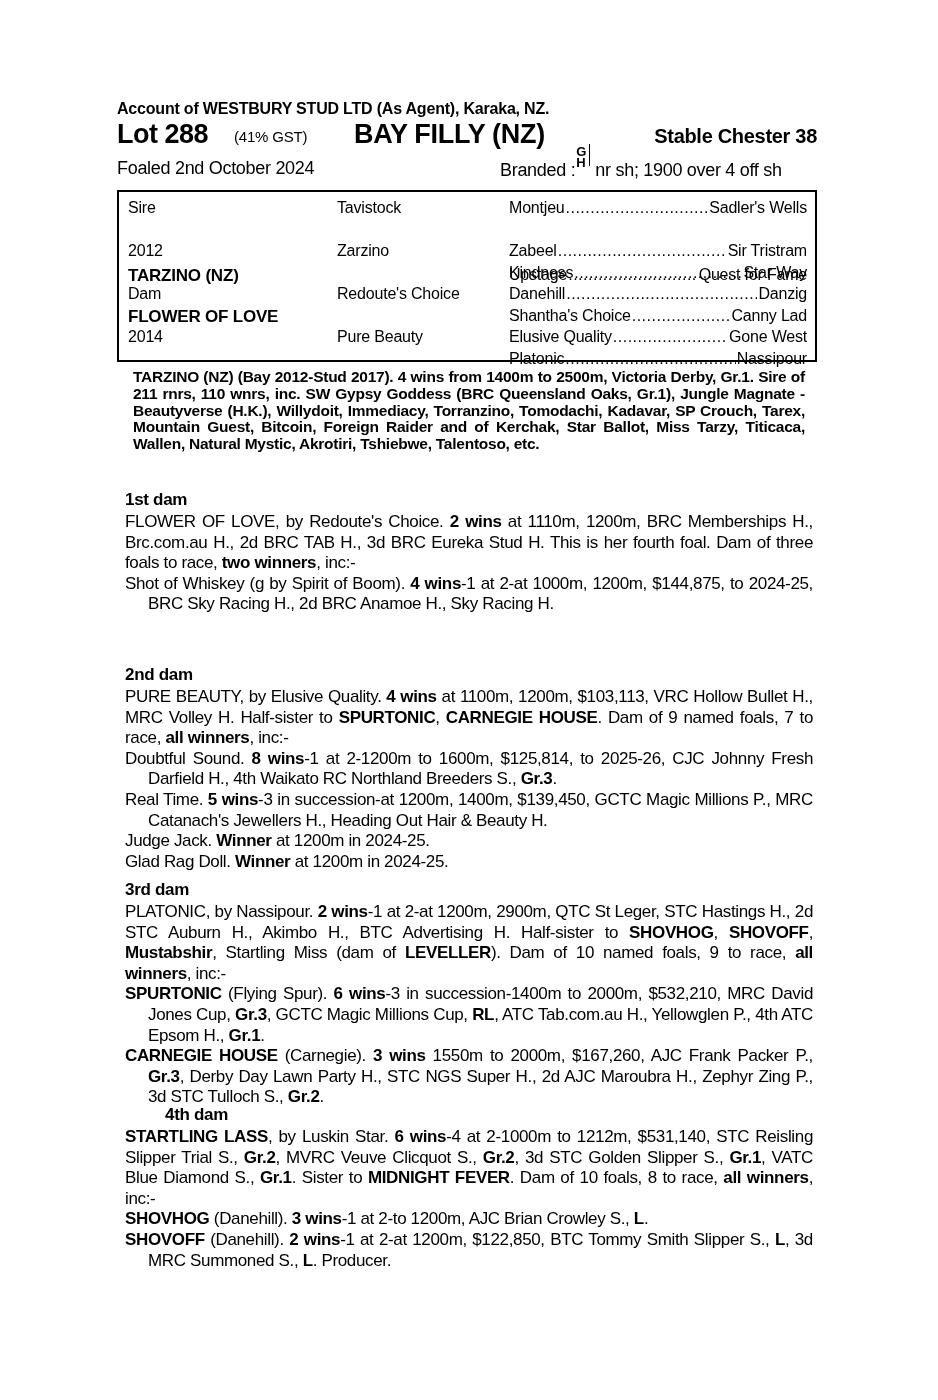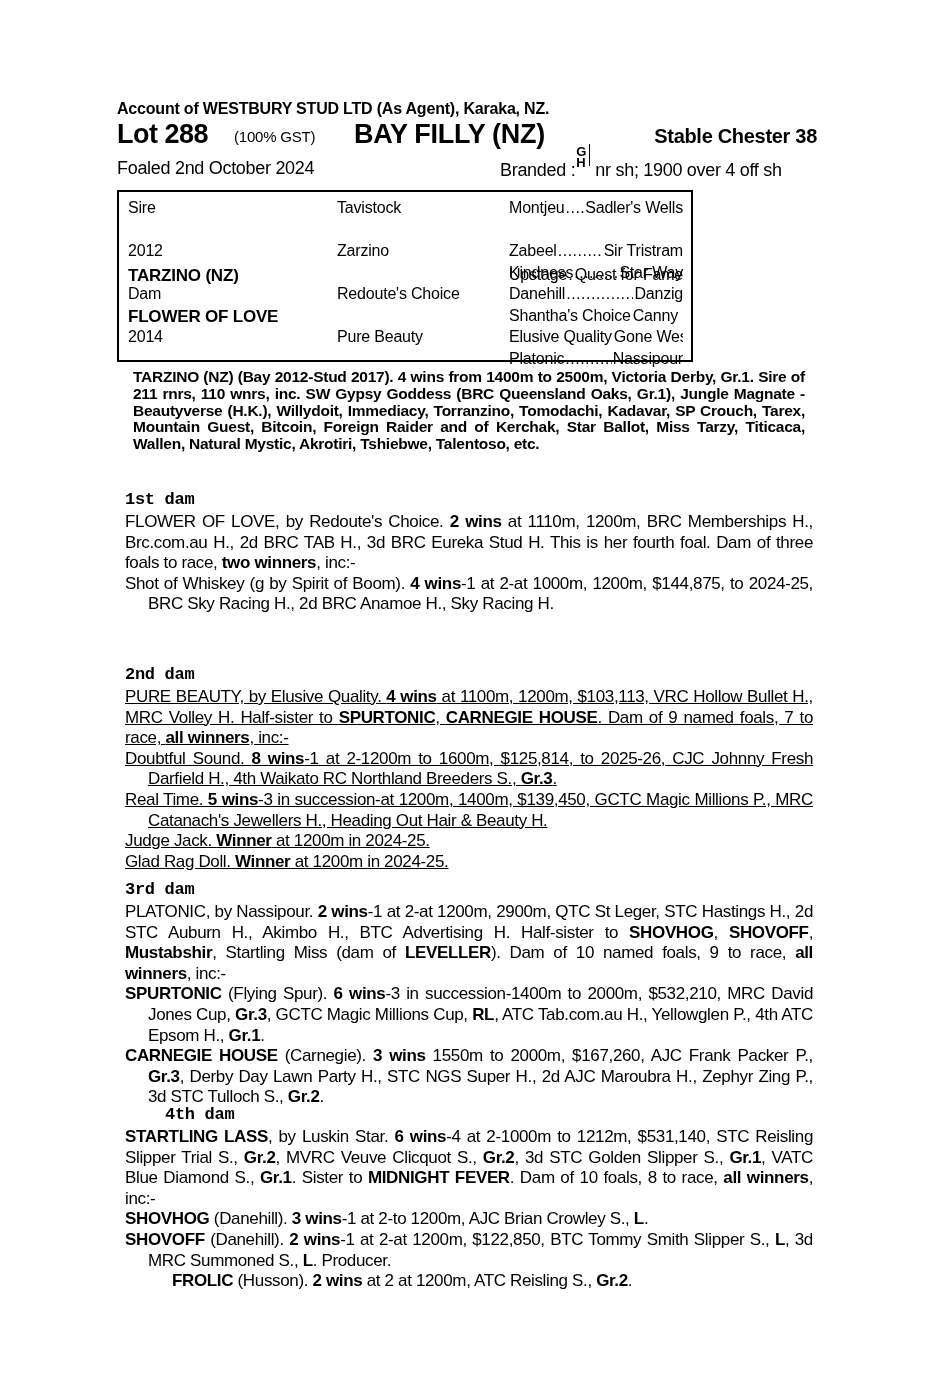--- a/index.html
+++ b/index.html
@@ -99,21 +99,21 @@
   .brand-mark .b-bot { position: absolute; left: 1px; top: -1px; }
   .brand-mark .b-bar {
     position: absolute; left: 14px; top: -14px;
     width: 1px; height: 22px; background: #000;
   }
 
   
   .ped-table {
     position: absolute;
     left: 117px; top: 190px;
-    width: 576px;
+    width: 700px;
     height: 172px;
     border: 2px solid #000;
     box-sizing: border-box;
   }
   .ped-row {
     position: absolute;
     left: 0;
     width: 100%;
     height: 21.5px;
   }
@@ -166,21 +166,20 @@
     letter-spacing: -0.25px;
   }
 
   
   .dam-head {
     position: absolute;
     left: 125px;
     font-size: 17px;
     font-weight: bold;
     letter-spacing: -0.3px;
-    font-family: Liberation Mono, monospace;
   }
   .blk {
     position: absolute;
     left: 125px;
     width: 688px;
     font-size: 17px;
     line-height: 20.6px;
     letter-spacing: -0.35px;
   }
   .p {
@@ -196,21 +195,21 @@
 </style>
 </head>
 <body>
 
 <div class="page">
 
   <div class="account-line">Account of WESTBURY STUD LTD (As Agent), Karaka, NZ.</div>
 
   <div class="title-row">
     <span class="lot-no">Lot 288</span>
-    <span class="gst">(100% GST)</span>
+    <span class="gst">(41% GST)</span>
     <span class="color-sex">BAY FILLY (NZ)</span>
     <span class="stable">Stable Chester 38</span>
   </div>
 
   <div class="foaled-row">
     <span class="foaled">Foaled 2nd October 2024</span>
     <span class="branded-wrap"><span>Branded :</span><span class="brand-mark"><span class="b-top">G</span><span class="b-bot">H</span><span class="b-bar"></span></span><span>nr sh; 1900 over 4 off sh</span></span>
   </div>
 
   <div class="ped-table" id="ped-table">
@@ -290,35 +289,34 @@
 
   <div class="sire-blurb">TARZINO (NZ) (Bay 2012-Stud 2017). 4 wins from 1400m to 2500m, Victoria Derby, Gr.1. Sire of 211 rnrs, 110 wnrs, inc. SW Gypsy Goddess (BRC Queensland Oaks, Gr.1), Jungle Magnate - Beautyverse (H.K.), Willydoit, Immediacy, Torranzino, Tomodachi, Kadavar, SP Crouch, Tarex, Mountain Guest, Bitcoin, Foreign Raider and of Kerchak, Star Ballot, Miss Tarzy, Titicaca, Wallen, Natural Mystic, Akrotiri, Tshiebwe, Talentoso, etc.</div>
 
   <div id="dams-root">
       <div class="dam-head" style="top: 490px;">1st dam</div>
       <div class="blk" style="top: 512px;">
         <div class="p ind0"><span>FLOWER OF LOVE, by Redoute's Choice. </span><b>2 wins</b><span> at 1110m, 1200m, BRC Memberships H., Brc.com.au H., 2d BRC TAB H., 3d BRC Eureka Stud H. This is her fourth foal. Dam of three foals to race, </span><b>two winners</b><span>, inc:-</span></div>
         <div class="p i1"><span>Shot of Whiskey (g by Spirit of Boom). </span><b>4 wins</b><span>-1 at 2-at 1000m, 1200m, $144,875, to 2024-25, BRC Sky Racing H., 2d BRC Anamoe H., Sky Racing H.</span></div>
       </div>
       <div class="dam-head" style="top: 665px;">2nd dam</div>
-      <div class="blk" style="top: 687px; text-decoration: underline;">
+      <div class="blk" style="top: 687px;">
         <div class="p ind0"><span>PURE BEAUTY, by Elusive Quality. </span><b>4 wins</b><span> at 1100m, 1200m, $103,113, VRC Hollow Bullet H., MRC Volley H. Half-sister to </span><b>SPURTONIC</b><span>, </span><b>CARNEGIE HOUSE</b><span>. Dam of 9 named foals, 7 to race, </span><b>all winners</b><span>, inc:-</span></div>
         <div class="p i1"><span>Doubtful Sound. </span><b>8 wins</b><span>-1 at 2-1200m to 1600m, $125,814, to 2025-26, CJC Johnny Fresh Darfield H., 4th Waikato RC Northland Breeders S., </span><b>Gr.3</b><span>.</span></div>
         <div class="p i1"><span>Real Time. </span><b>5 wins</b><span>-3 in succession-at 1200m, 1400m, $139,450, GCTC Magic Millions P., MRC Catanach's Jewellers H., Heading Out Hair &amp; Beauty H.</span></div>
         <div class="p i1"><span>Judge Jack. </span><b>Winner</b><span> at 1200m in 2024-25.</span></div>
         <div class="p i1"><span>Glad Rag Doll. </span><b>Winner</b><span> at 1200m in 2024-25.</span></div>
       </div>
       <div class="dam-head" style="top: 880px;">3rd dam</div>
       <div class="blk" style="top: 902px;">
         <div class="p ind0"><span>PLATONIC, by Nassipour. </span><b>2 wins</b><span>-1 at 2-at 1200m, 2900m, QTC St Leger, STC Hastings H., 2d STC Auburn H., Akimbo H., BTC Advertising H. Half-sister to </span><b>SHOVHOG</b><span>, </span><b>SHOVOFF</b><span>, </span><b>Mustabshir</b><span>, Startling Miss (dam of </span><b>LEVELLER</b><span>). Dam of 10 named foals, 9 to race, </span><b>all winners</b><span>, inc:-</span></div>
         <div class="p i1"><b>SPURTONIC</b><span> (Flying Spur). </span><b>6 wins</b><span>-3 in succession-1400m to 2000m, $532,210, MRC David Jones Cup, </span><b>Gr.3</b><span>, GCTC Magic Millions Cup, </span><b>RL</b><span>, ATC Tab.com.au H., Yellowglen P., 4th ATC Epsom H., </span><b>Gr.1</b><span>.</span></div>
         <div class="p i1"><b>CARNEGIE HOUSE</b><span> (Carnegie). </span><b>3 wins</b><span> 1550m to 2000m, $167,260, AJC Frank Packer P., </span><b>Gr.3</b><span>, Derby Day Lawn Party H., STC NGS Super H., 2d AJC Maroubra H., Zephyr Zing P., 3d STC Tulloch S., </span><b>Gr.2</b><span>.</span></div>
       </div>
       <div class="dam-head" style="top: 1105px; margin-left: 40px;">4th dam</div>
       <div class="blk" style="top: 1127px;">
         <div class="p ind0"><b>STARTLING LASS</b><span>, by Luskin Star. </span><b>6 wins</b><span>-4 at 2-1000m to 1212m, $531,140, STC Reisling Slipper Trial S., </span><b>Gr.2</b><span>, MVRC Veuve Clicquot S., </span><b>Gr.2</b><span>, 3d STC Golden Slipper S., </span><b>Gr.1</b><span>, VATC Blue Diamond S., </span><b>Gr.1</b><span>. Sister to </span><b>MIDNIGHT FEVER</b><span>. Dam of 10 foals, 8 to race, </span><b>all winners</b><span>, inc:-</span></div>
         <div class="p i1"><b>SHOVHOG</b><span> (Danehill). </span><b>3 wins</b><span>-1 at 2-to 1200m, AJC Brian Crowley S., </span><b>L</b><span>.</span></div>
         <div class="p i1"><b>SHOVOFF</b><span> (Danehill). </span><b>2 wins</b><span>-1 at 2-at 1200m, $122,850, BTC Tommy Smith Slipper S., </span><b>L</b><span>, 3d MRC Summoned S., </span><b>L</b><span>. Producer.</span></div>
-        <div class="p i3"><b>FROLIC</b><span> (Husson). </span><b>2 wins</b><span> at 2 at 1200m, ATC Reisling S., </span><b>Gr.2</b><span>.</span></div>
       </div>
     </div>
 
 </div>
 
 </body></html>

